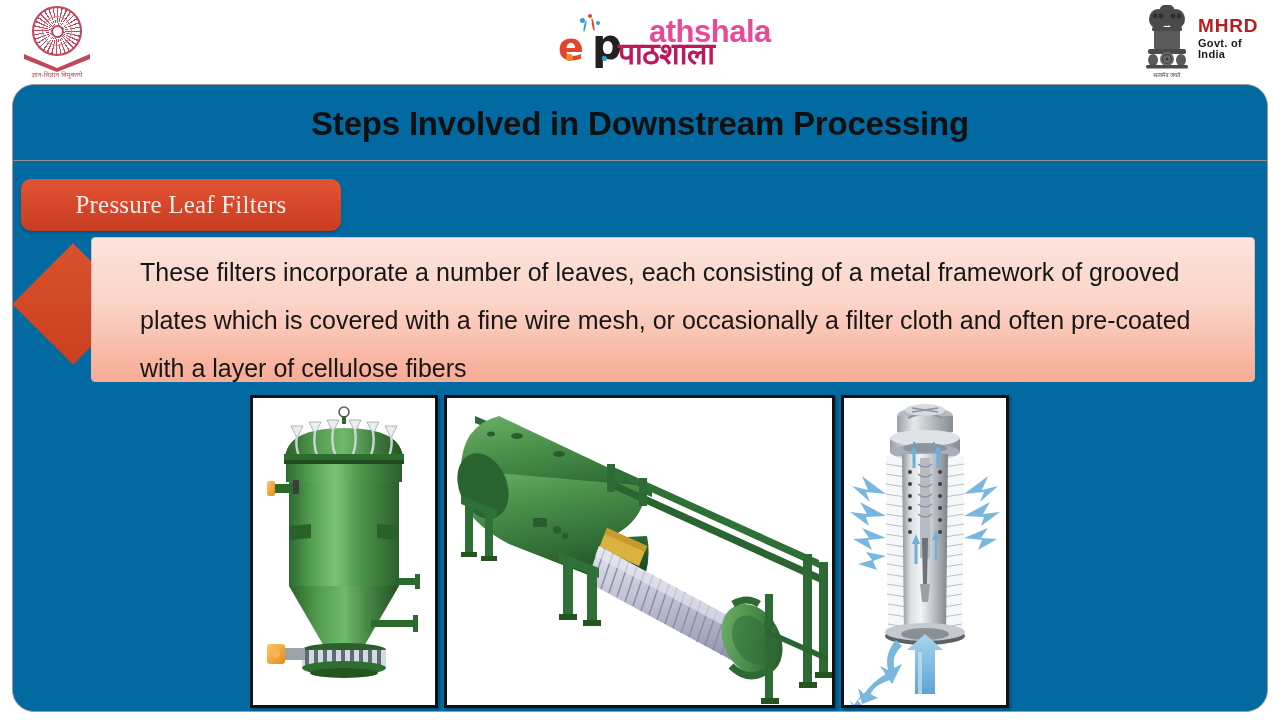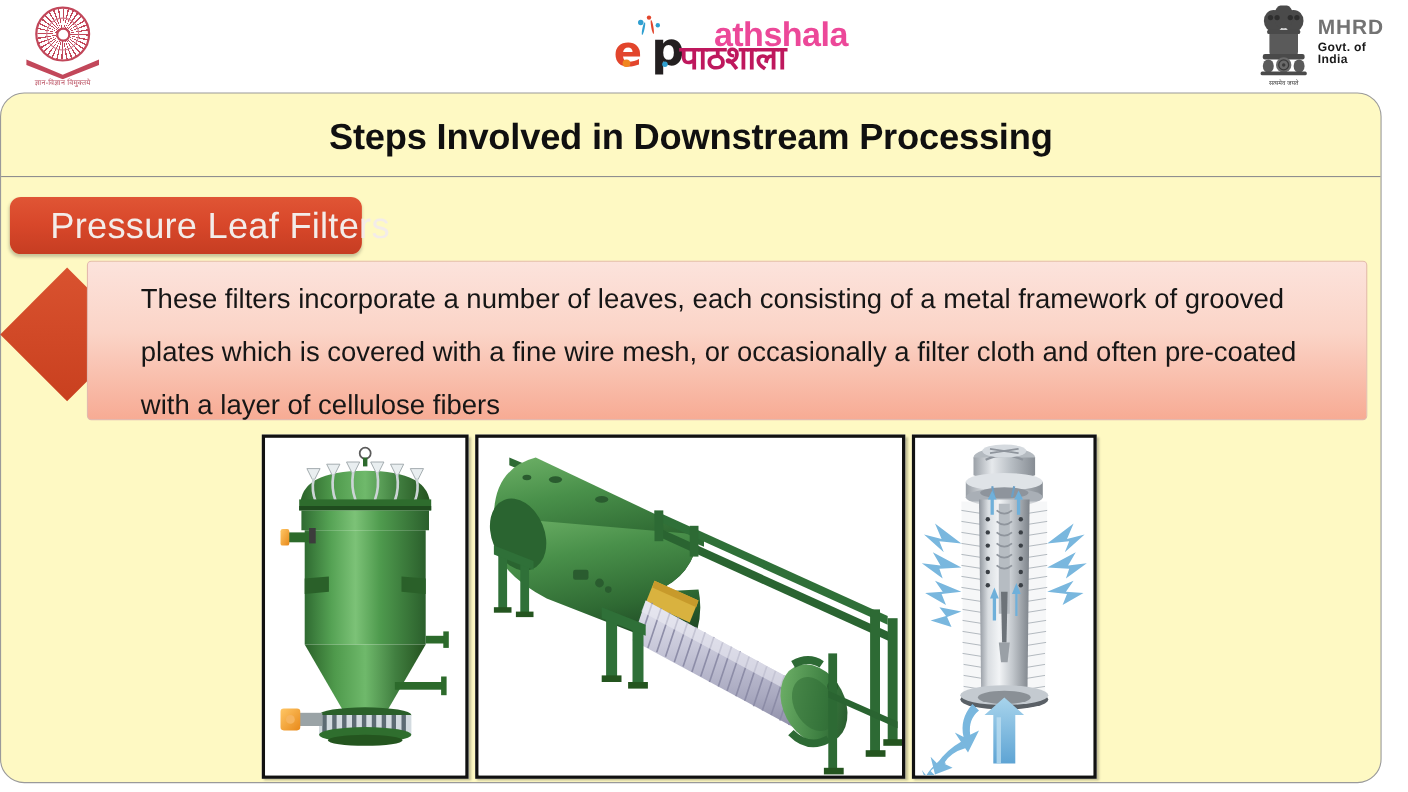--- a/index.html
+++ b/index.html
@@ -150,21 +150,21 @@
   .mhrd-emblem {
     position: absolute;
     left: 18px; top: 2px;
     width: 54px; height: 66px;
   }
   .mhrd-title {
     position: absolute;
     left: 76px; top: 13px;
     font-size: 19px;
     font-weight: bold;
-    color: #737373;
+    color: #b91c1c;
     letter-spacing: 0.8px;
     line-height: 1;
     font-family: "Liberation Sans", sans-serif;
   }
   .mhrd-sub {
     position: absolute;
     left: 76px; top: 35px;
     font-size: 11px;
     font-weight: bold;
     color: #1a1a1a;
@@ -178,25 +178,25 @@
     width: 62px;
     text-align: center;
     font-size: 5.5px;
     color: #3a3a3a;
     white-space: nowrap;
   }
 
   
   .slide-frame {
     position: absolute;
-    left: 0; top: 84px;
+    left: 12px; top: 84px;
     width: 1256px; height: 628px;
     border: 1.4px solid #9a9a9a;
     border-radius: 22px;
-    background: #fef9c3;
+    background: #0369a1;
     box-sizing: border-box;
   }
   .title-divider {
     position: absolute;
     left: 0; top: 75px;
     width: 100%;
     height: 1.4px;
     background: #8f8f8f;
   }
   .slide-title {
@@ -221,25 +221,24 @@
     box-shadow: 0 2px 3px rgba(0,0,0,0.22);
     box-sizing: border-box;
   }
   .banner-label {
     position: absolute;
     left: 0; top: 0;
     width: 100%; height: 100%;
     display: flex;
     align-items: center;
     justify-content: center;
-    font-size: 33px;
+    font-size: 25px;
     color: #f3ece9;
     letter-spacing: 0.2px;
-    font-family: Liberation Sans, sans-serif;
-    padding-left: 31px;
+    font-family: Liberation Serif, serif;
   }
 
   
   .diamond {
     position: absolute;
     left: 17px; top: 176px;
     width: 86px; height: 86px;
     background: linear-gradient(135deg, #d9522f 0%, #c9401f 100%);
     transform: rotate(45deg);
   }

